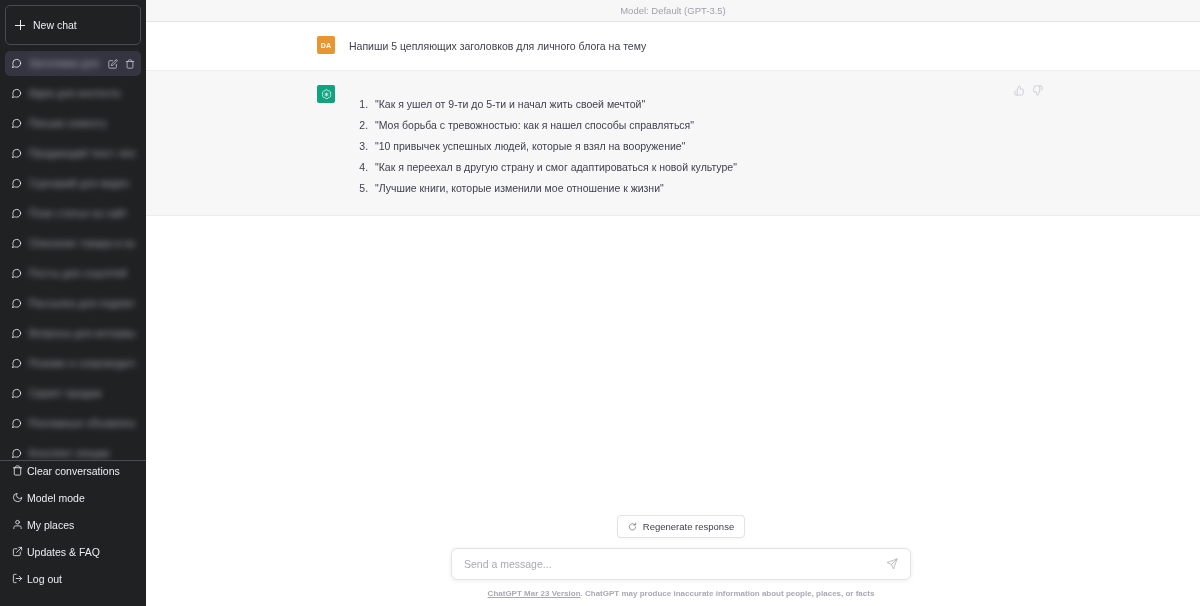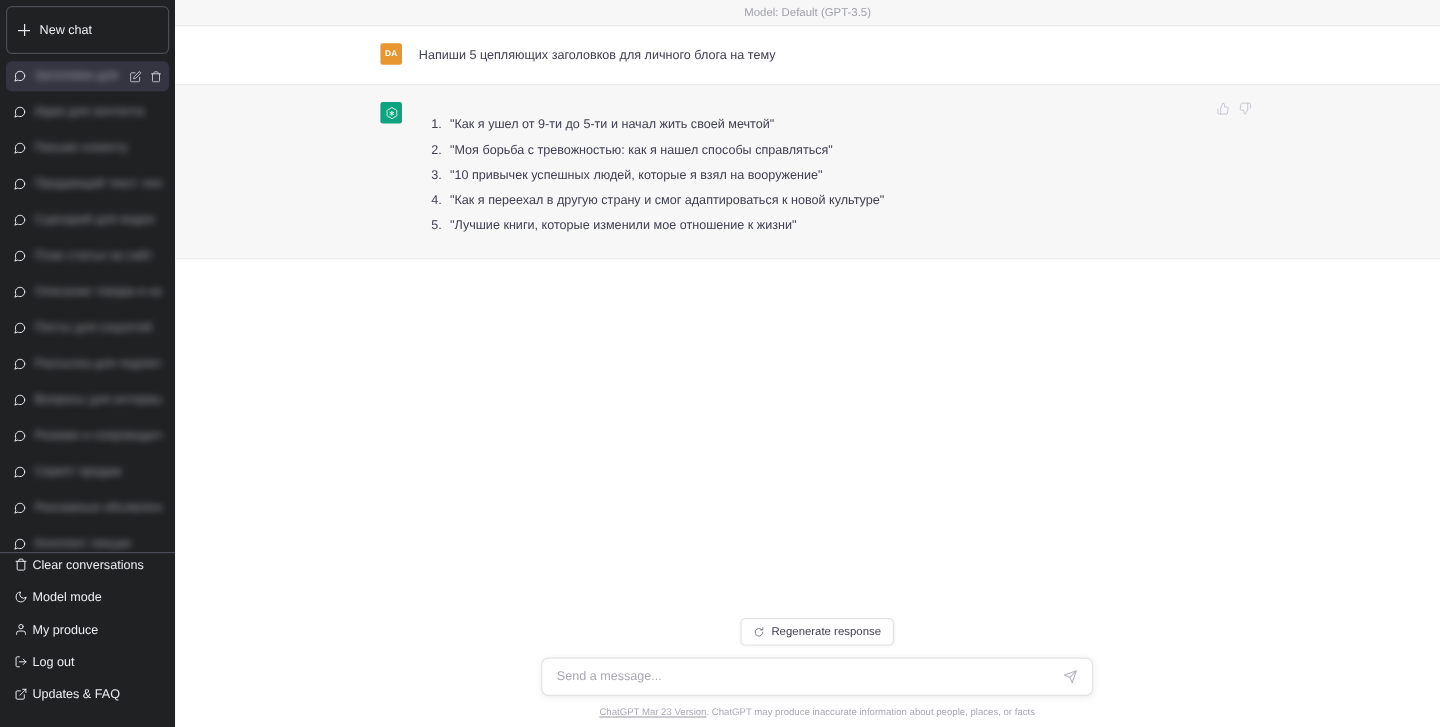--- a/index.html
+++ b/index.html
@@ -161,21 +161,21 @@
   .input-box input {
     flex: 1 1 auto; border: none; outline: none;
     font-family: "Liberation Sans", sans-serif;
     font-size: 10.5px; color: #40414f; background: transparent;
   }
   .input-box input::placeholder { color: #a9a9b4; }
   .send-ico { flex: 0 0 auto; width: 12px; height: 12px; cursor: pointer; }
   .send-ico svg { display: block; width: 12px; height: 12px; }
   .footer-note {
     text-align: center; margin-top: 9px;
-    font-size: 8px; color: #a9a9b4;
+    font-size: 8px; color: #a9a9b4; font-weight: bold;
   }
   .footer-note a { color: #a9a9b4; text-decoration: underline; }
 </style>
 </head>
 <body>
 
 <div class="app">
 
   <div class="sidebar">
 
@@ -330,39 +330,39 @@
           </span>
           <span>Model mode</span>
         </div>
         <div class="foot-item">
           <span>
             <svg viewBox="0 0 24 24" fill="none" stroke="#ececf1" stroke-width="1.8" stroke-linecap="round" stroke-linejoin="round">
               <path d="M20 21v-2a4 4 0 00-4-4H8a4 4 0 00-4 4v2"></path>
               <circle cx="12" cy="7" r="4"></circle>
             </svg>
           </span>
-          <span>My produce</span>
+          <span>My places</span>
         </div>
         <div class="foot-item">
           <span>
             <svg viewBox="0 0 24 24" fill="none" stroke="#ececf1" stroke-width="1.8" stroke-linecap="round" stroke-linejoin="round">
+              <path d="M18 13v6a2 2 0 01-2 2H5a2 2 0 01-2-2V8a2 2 0 012-2h6"></path>
+              <path d="M15 3h6v6M10 14L21 3"></path>
+            </svg>
+          </span>
+          <span>Updates &amp; FAQ</span>
+        </div>
+        <div class="foot-item">
+          <span>
+            <svg viewBox="0 0 24 24" fill="none" stroke="#ececf1" stroke-width="1.8" stroke-linecap="round" stroke-linejoin="round">
               <path d="M9 21H5a2 2 0 01-2-2V5a2 2 0 012-2h4"></path>
               <path d="M16 17l5-5-5-5M21 12H9"></path>
             </svg>
           </span>
           <span>Log out</span>
-        </div>
-        <div class="foot-item">
-          <span>
-            <svg viewBox="0 0 24 24" fill="none" stroke="#ececf1" stroke-width="1.8" stroke-linecap="round" stroke-linejoin="round">
-              <path d="M18 13v6a2 2 0 01-2 2H5a2 2 0 01-2-2V8a2 2 0 012-2h6"></path>
-              <path d="M15 3h6v6M10 14L21 3"></path>
-            </svg>
-          </span>
-          <span>Updates &amp; FAQ</span>
         </div>
       </div>
   </div>
 
   <div class="main">
 
     <div class="model-bar">
       <span>Model: Default (GPT-3.5)</span>
     </div>
 

